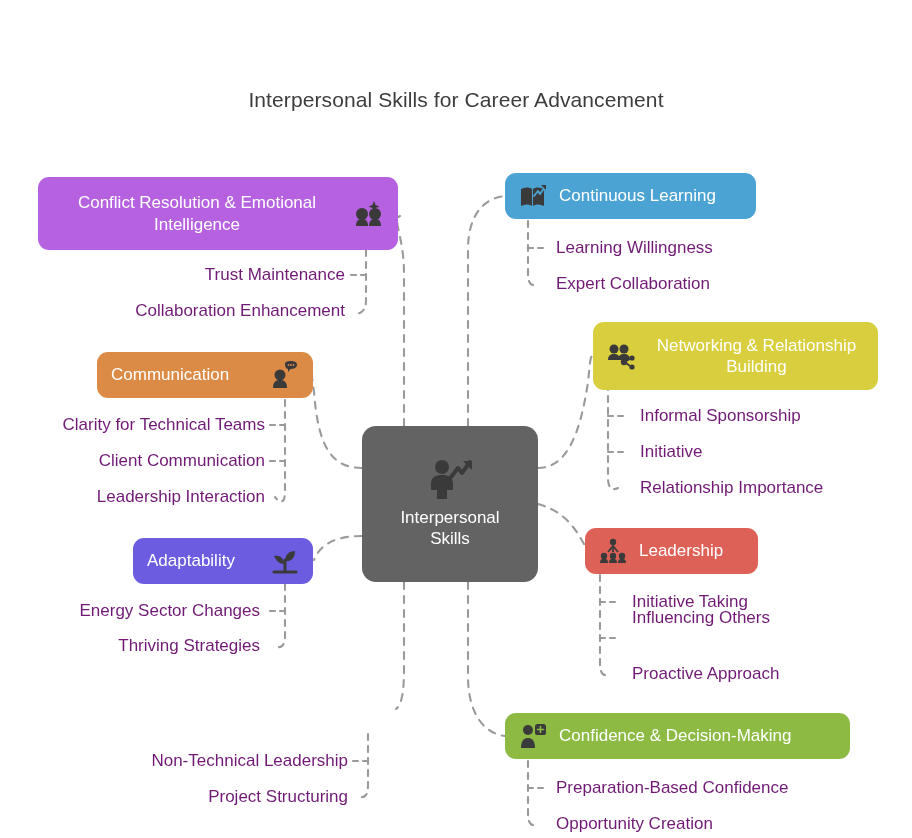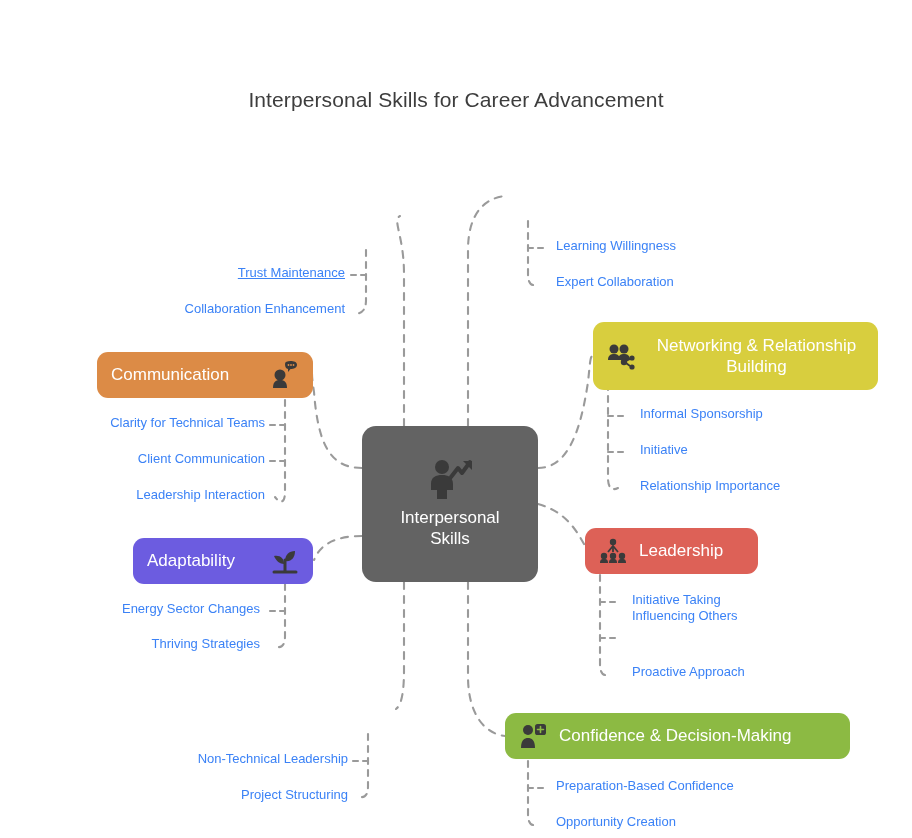--- a/index.html
+++ b/index.html
@@ -48,22 +48,22 @@
     border-radius:14px;
     font-size:17px;
     padding:0;
     align-items:center;
   }
   .node.center .nicon{margin:0 0 8px 0;}
 
   
   .sub{
     position:absolute;
-    font-size:13px;
-    color:#3b82f6;
+    font-size:17px;
+    color:#701a75;
     white-space:nowrap;
   }
   .sub.left{text-align:right;}
   .sub.right{text-align:left;}
 
   
   .watermark{
     position:absolute;
     left:10px;bottom:10px;
     display:flex;align-items:center;gap:4px;
@@ -137,21 +137,33 @@
         <circle cx="15" cy="8" r="7" fill="#3a3a3a"></circle>
         <path d="M4 38 L4 25 C4 18 9 16 15 16 C21 16 26 18 26 25 L26 31 L20 31 L20 40 L10 40 L10 31 L4 31 Z" fill="#3a3a3a"></path>
         <path d="M24 18 L31 9 L35 14 L43 3" stroke="#3a3a3a" stroke-width="4" fill="none" stroke-linecap="round" stroke-linejoin="round"></path>
         <path d="M36 2 L45 2 L45 11 Z" fill="#3a3a3a"></path>
       </svg>
     </span>
     <span>Interpersonal</span>
     <span>Skills</span>
   </div>
 
-  <div class="sub left" style="left:20px;top:221px;width:325px;text-decoration:underline;">
+  <div class="node icon-right" style="left:38px;top:133px;width:360px;height:73px;background:#B662E0;text-align:center;">
+    <span class="nlabel">Conflict Resolution &amp; Emotional Intelligence</span>
+    <span class="nicon">
+      <svg width="30" height="28" viewBox="0 0 30 28">
+        <circle cx="8" cy="14" r="6" fill="#3a3a3a"></circle>
+        <circle cx="21" cy="14" r="6" fill="#3a3a3a"></circle>
+        <path d="M2 26 C2 20 5 19 8 19 C11 19 14 20 14 26 Z" fill="#3a3a3a"></path>
+        <path d="M15 26 C15 20 18 19 21 19 C24 19 27 20 27 26 Z" fill="#3a3a3a"></path>
+        <path d="M20 1 L21.6 5 L25.5 6.5 L21.6 8 L20 12 L18.4 8 L14.5 6.5 L18.4 5 Z" fill="#3a3a3a"></path>
+      </svg>
+    </span>
+  </div>
+  <div class="sub left" style="left:20px;top:221px;width:325px;">
     <span>Trust Maintenance</span>
   </div>
   <div class="sub left" style="left:20px;top:257px;width:325px;">
     <span>Collaboration Enhancement</span>
   </div>
 
   <div class="node icon-right" style="left:97px;top:308px;width:216px;height:46px;background:#DC8B46;">
     <span class="nlabel">Communication</span>
     <span class="nicon">
       <svg width="28" height="28" viewBox="0 0 28 28">
@@ -192,20 +204,31 @@
     <span>Thriving Strategies</span>
   </div>
 
   <div class="sub left" style="left:20px;top:707px;width:328px;">
     <span>Non-Technical Leadership</span>
   </div>
   <div class="sub left" style="left:20px;top:743px;width:328px;">
     <span>Project Structuring</span>
   </div>
 
+  <div class="node icon-left" style="left:505px;top:129px;width:251px;height:46px;background:#4BA3D3;">
+    <span class="nicon">
+      <svg width="28" height="26" viewBox="0 0 28 26">
+        <path d="M2 6 C6 4 10 4 13 6 L13 23 C10 21 6 21 2 23 Z" fill="#3a3a3a"></path>
+        <path d="M14 6 C17 4 21 4 25 6 L25 23 C21 21 17 21 14 23 Z" fill="#3a3a3a"></path>
+        <path d="M15 13 L19 8 L21 11 L26 4" stroke="#4BA3D3" stroke-width="2" fill="none" stroke-linecap="round" stroke-linejoin="round"></path>
+        <path d="M22 2 L27 2 L27 7 Z" fill="#3a3a3a"></path>
+      </svg>
+    </span>
+    <span class="nlabel">Continuous Learning</span>
+  </div>
   <div class="sub right" style="left:556px;top:194px;">
     <span>Learning Willingness</span>
   </div>
   <div class="sub right" style="left:556px;top:230px;">
     <span>Expert Collaboration</span>
   </div>
 
   <div class="node icon-left" style="left:593px;top:278px;width:285px;height:68px;background:#D8CE3E;text-align:center;">
     <span class="nicon">
       <svg width="30" height="28" viewBox="0 0 30 28">

